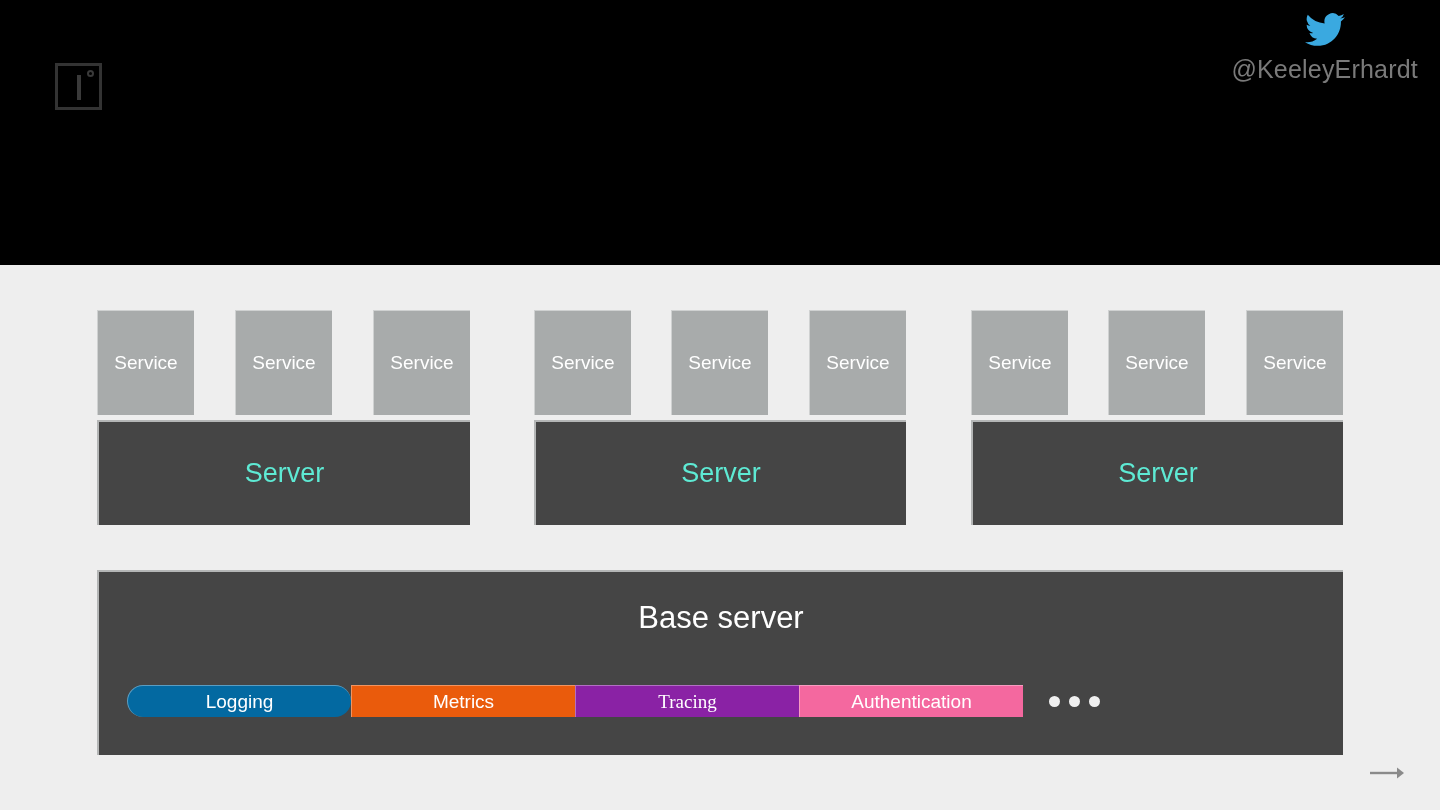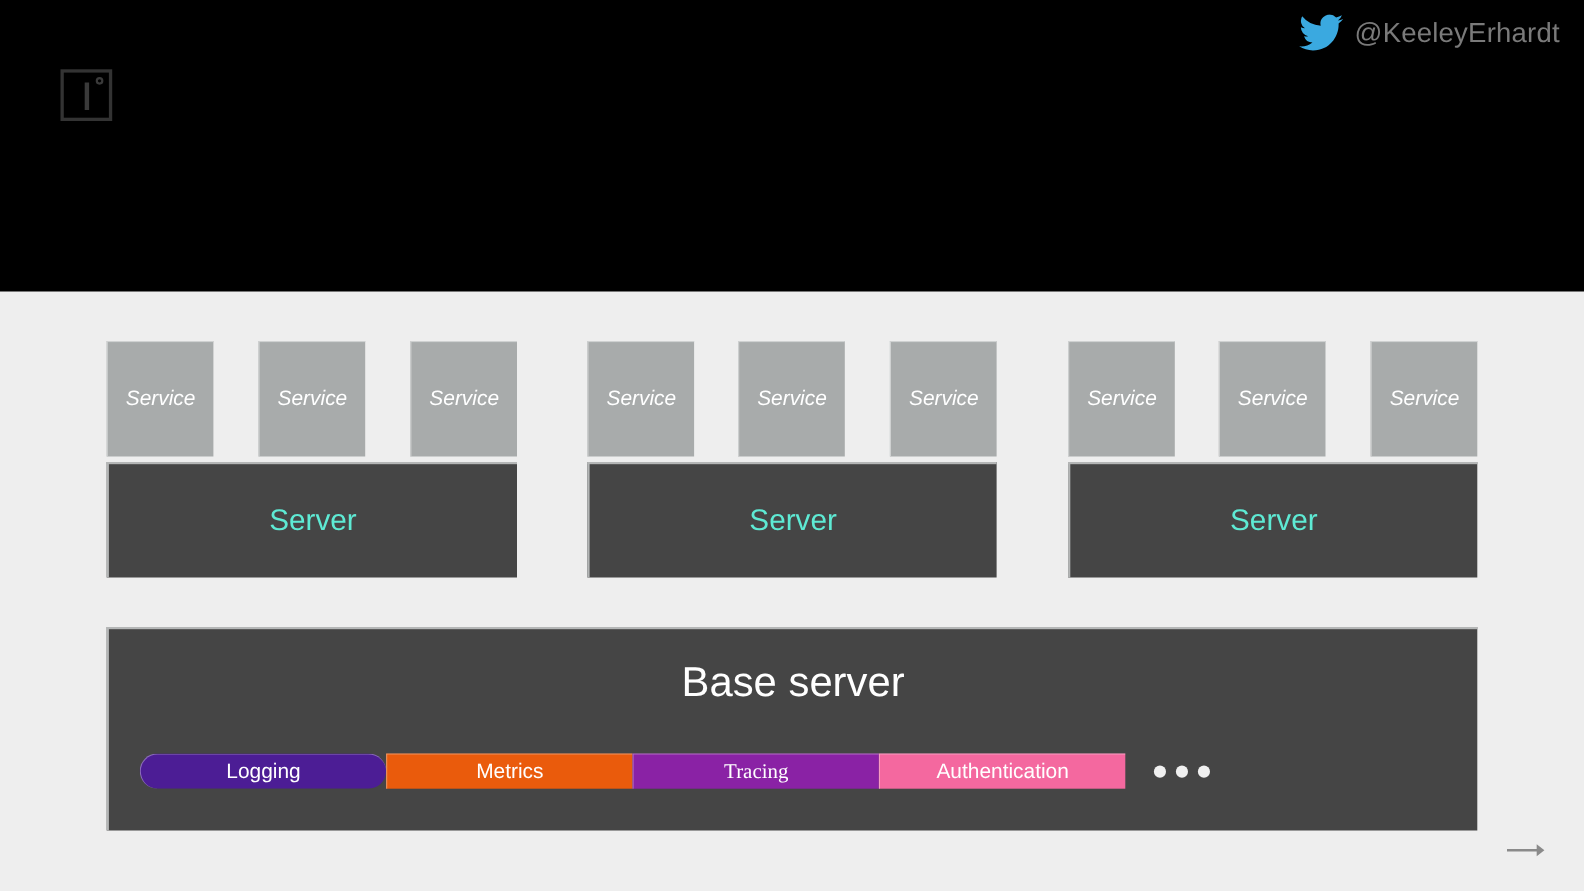--- a/index.html
+++ b/index.html
@@ -28,20 +28,21 @@
     height: 265px;
     background: #000000;
   }
   .twitter-handle {
     position: absolute;
     right: 22px;
     top: 13px;
     display: flex;
     align-items: center;
     gap: 10px;
+    flex-direction: column;
   }
   .twitter-bird {
     width: 40px;
     height: 34px;
     display: block;
   }
   .handle-text {
     color: #7a7a7a;
     font-size: 25px;
     letter-spacing: 0.2px;
@@ -106,21 +107,20 @@
     height: 105px;
     background: #a8abab;
     border-top: 1px solid #cfd1d1;
     border-left: 1px solid #cfd1d1;
     box-sizing: border-box;
     display: flex;
     align-items: center;
     justify-content: center;
     color: #ffffff;
     font-size: 19px;
-    font-style: italic;
   }
   .server-box {
     position: absolute;
     height: 105px;
     background: #454545;
     border-top: 2px solid #b4b6b6;
     border-left: 2px solid #b4b6b6;
     box-sizing: border-box;
     display: flex;
     align-items: center;
@@ -140,21 +140,21 @@
     border-left: 2px solid #b4b6b6;
     box-sizing: border-box;
   }
   .base-server-label {
     position: absolute;
     left: 0;
     right: 0;
     top: 28px;
     text-align: center;
     color: #ffffff;
-    font-size: 38px;
+    font-size: 31px;
   }
 
   .capability-row {
     position: absolute;
     left: 28px;
     top: 113px;
     display: flex;
     align-items: center;
   }
   .capability {
@@ -255,21 +255,21 @@
           </div>
           <div class="server-box" style="left: 971px; width: 372px; top: 110px;">
             <span>Server</span>
           </div>
         </div>
       </div>
 
     <div class="base-server">
       <div class="base-server-label">Base server</div>
       <div class="capability-row" id="capability-host">
-          <div class="capability" style="background: #4c1d95; width: 224px; border-radius: 16px;">
+          <div class="capability" style="background: #0369a1; width: 224px; border-radius: 16px;">
             <span>Logging</span>
           </div>
           <div class="capability" style="background: rgb(234, 91, 12); width: 224px; text-align: center;">
             <span>Metrics</span>
           </div>
           <div class="capability" style="background: rgb(138, 34, 165); width: 224px; font-family: Liberation Serif, serif;">
             <span>Tracing</span>
           </div>
           <div class="capability" style="background: rgb(244, 104, 159); width: 224px;">
             <span>Authentication</span>

